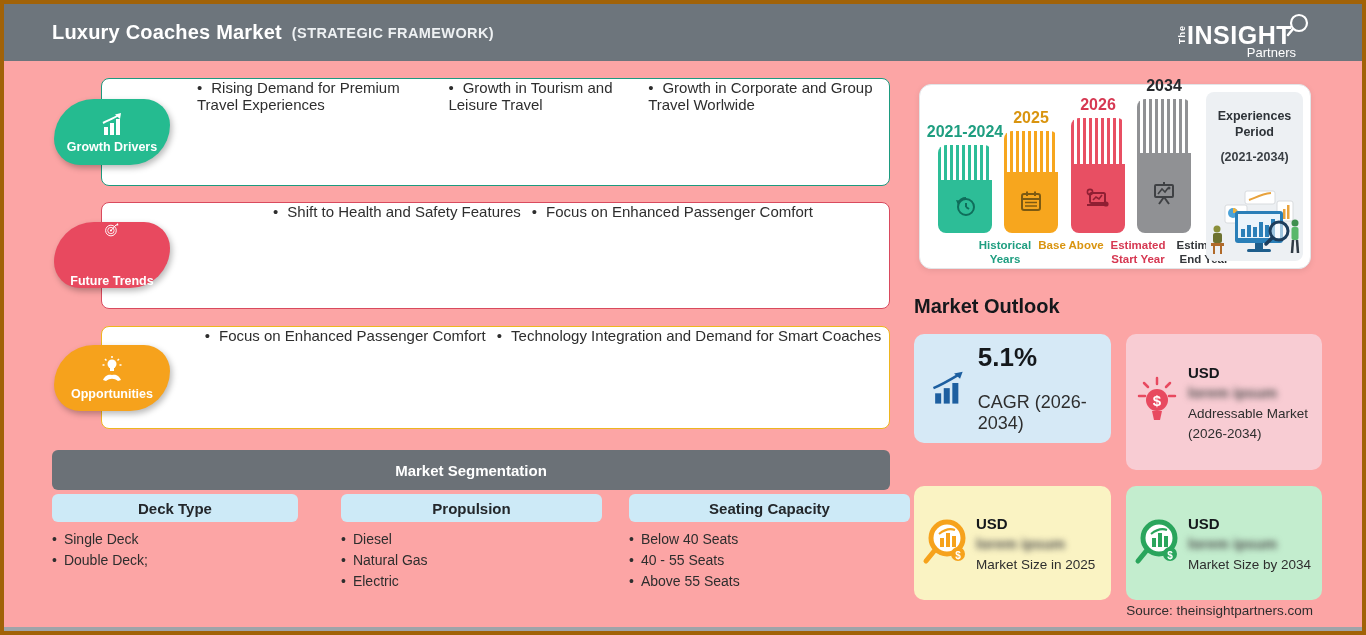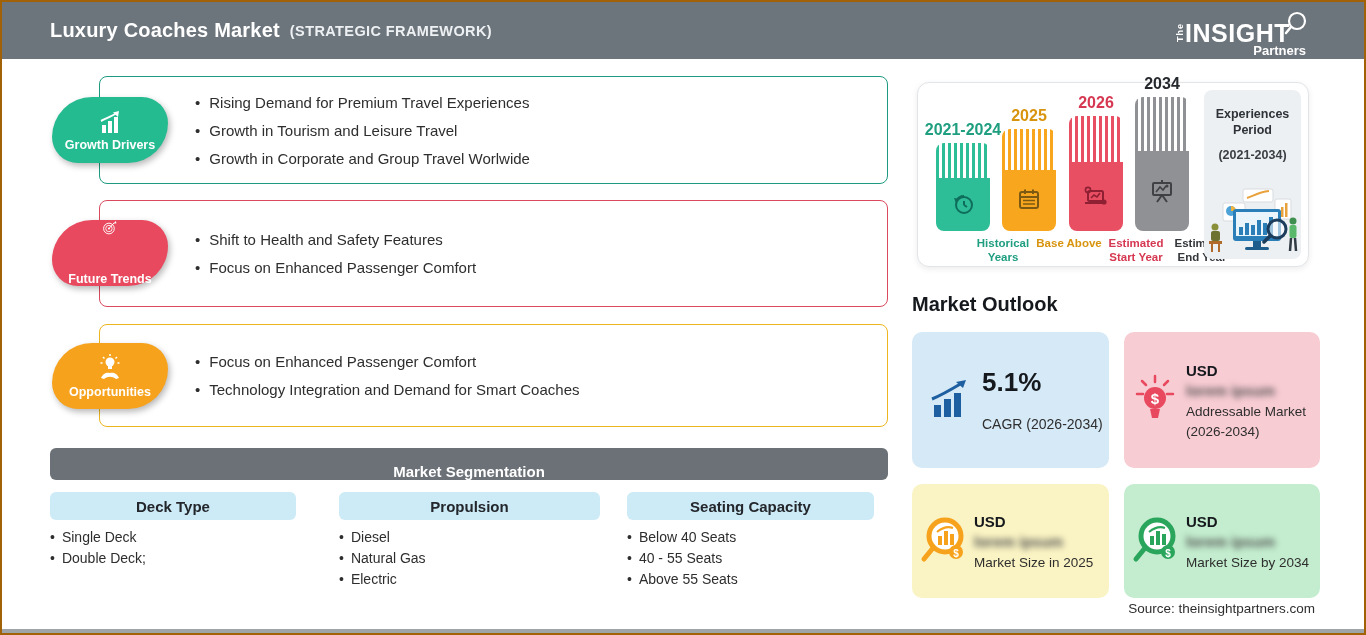--- a/index.html
+++ b/index.html
@@ -1,65 +1,65 @@
 <!DOCTYPE html>
 <html><head>
 <meta charset="utf-8">
 <style>
   * { margin:0; padding:0; box-sizing:border-box; }
   body { background:#e9e9e9; font-family:"Liberation Sans", sans-serif; }
   .stage {
-    position:relative; width:1366px; height:635px; background:#ffffff;
-    overflow:hidden; border:2px solid #a16207; margin:0 auto;
+    position:relative; width:1366px; height:635px; background:#fca5a5;
+    overflow:hidden; border:4px solid #a16207; margin:0 auto;
   }
   
   .header {
     position:absolute; left:0; top:0; width:1366px; height:57px;
     background:#6d757c; display:flex; align-items:center;
   }
   .title-main { color:#ffffff; font-size:20px; font-weight:bold; margin-left:48px; letter-spacing:.2px; }
   .title-sub  { color:#eef1f3; font-size:14.5px; font-weight:bold; margin-left:10px; letter-spacing:.4px; }
   .logo { position:absolute; right:58px; top:8px; color:#fff; text-align:right; }
   .logo-row { display:flex; align-items:flex-end; }
   .logo-the { font-size:9px; font-weight:bold; writing-mode:vertical-rl; transform:rotate(180deg); letter-spacing:1px; margin-bottom:4px; }
   .logo-insight { font-size:25px; font-weight:bold; letter-spacing:.5px; line-height:1; }
   .logo-lens { margin-left:-6px; margin-bottom:10px; }
-  .logo-partners { font-size:13px; font-weight:bold; margin-top:-3px; margin-right:4px; }
+  .logo-partners { font-size:13px; font-weight:normal; margin-top:-3px; margin-right:16px; }
   
   .info-box { position:absolute; left:97px; width:789px; background:#fff; border-radius:8px; }
-  .info-box ul { list-style:none; height:100%; display:flex; flex-direction:column; justify-content:center; padding-left:95px; gap:11px; }
+  .info-box ul { list-style:none; height:100%; display:flex; flex-direction:row; justify-content:center; padding-left:95px; gap:11px; }
   .info-box li { font-size:15px; color:#2e2e2e; }
   .info-box li::before { content:"•"; margin-right:9px; color:#2e2e2e; }
   .box-drivers { top:74px; height:108px; border:1.5px solid #1d9a7f; }
   .box-trends  { top:198px; height:107px; border:1.5px solid #d94a5e; }
   .box-opps    { top:322px; height:103px; border:1.5px solid #edb61f; }
   .badge {
     position:absolute; left:50px; width:116px; height:66px;
     border-radius:40px 26px 40px 26px;
     display:flex; flex-direction:column; align-items:center; justify-content:center;
     color:#fff; box-shadow:2px 3px 6px rgba(0,0,0,.28);
   }
   .badge-label { font-size:12.5px; font-weight:bold; margin-top:1px; }
   .badge-drivers { top:95px;  background:#25bb90; }
   .badge-trends  { top:218px; background:#e8495f;gap:35px; }
   .badge-opps    { top:341px; background:#f6a21c; }
   
   .seg-bar {
-    position:absolute; left:48px; top:446px; width:838px; height:32px;
+    position:absolute; left:48px; top:446px; width:838px; height:40px;
     background:#6b7177; border-radius:6px; color:#fff; font-size:15px; font-weight:bold;
-    display:flex; align-items:flex-end; justify-content:center;
+    display:flex; align-items:center; justify-content:center;
   }
   .seg-head {
     position:absolute; top:490px; height:28px; background:#cdeaf7; border-radius:6px;
     display:flex; align-items:center; justify-content:center;
     font-size:15px; font-weight:bold; color:#23272b;
   }
   .seg-head-1 { left:48px;  width:246px; }
   .seg-head-2 { left:337px; width:261px; }
-  .seg-head-3 { left:625px; width:247px; }
+  .seg-head-3 { left:625px; width:281px; }
   .seg-list { position:absolute; top:525px; list-style:none; }
   .seg-list-1 { left:48px; }
   .seg-list-2 { left:337px; }
   .seg-list-3 { left:625px; }
   .seg-list li { font-size:14px; color:#2e2e2e; line-height:21px; }
   .seg-list li::before { content:"•"; margin-right:7px; }
   
   .timeline-card {
     position:absolute; left:915px; top:80px; width:392px; height:185px;
     background:#fff; border:1px solid #e2e5e8; border-radius:12px;
@@ -93,26 +93,26 @@
   .assessment {
     position:absolute; top:7px; right:7px; bottom:7px; width:97px;
     background:#edf0f3; border-radius:8px; text-align:center; padding-top:16px;
   }
   .assessment-title { font-size:12.5px; font-weight:bold; color:#2e3338; line-height:1.3; }
   .assessment-range { font-size:12.5px; font-weight:bold; color:#3a3f44; margin-top:9px; }
   .assessment-art { position:absolute; bottom:6px; left:3px; }
   
   .outlook-title { position:absolute; left:910px; top:291px; font-size:20px; font-weight:bold; color:#15181c; }
   .card { position:absolute; border-radius:10px; }
-  .card-cagr { left:910px;  top:330px; width:197px; height:136px; background:#d6e9f6; display:flex; align-items:center; padding-left:16px; }
+  .card-cagr { left:910px;  top:330px; width:197px; height:109px; background:#d6e9f6; display:flex; align-items:center; padding-left:16px; }
   .card-addr { left:1122px; top:330px; width:196px; height:136px; background:#f8ccd3; }
   .card-2025 { left:910px;  top:482px; width:197px; height:114px; background:#faf3c3; }
   .card-2034 { left:1122px; top:482px; width:196px; height:114px; background:#c3edce; }
   .cagr-value { font-size:26px; font-weight:bold; color:#15181c; line-height:1.1; }
-  .cagr-caption { font-size:14px; color:#2e2e2e; margin-top:20px; }
+  .cagr-caption { font-size:18px; color:#2e2e2e; margin-top:20px; }
   .card-cagr .txt { margin-left:10px; }
   .usd-card-inner { display:flex; height:100%; align-items:center; }
   .usd-icon-wrap { width:62px; display:flex; justify-content:center; flex-shrink:0; }
   .usd-txt { padding-top:4px; }
   .usd-heading { font-size:15px; font-weight:bold; color:#15181c; }
   .usd-blur { font-size:15px; font-weight:bold; color:#4f4f4f; filter:blur(3px); margin:3px 0; }
   .usd-caption { font-size:13.5px; color:#2e2e2e; line-height:1.5; }
   .source-line { position:absolute; top:599px; right:49px; font-size:13.5px; color:#2e2e2e; }
   .bottom-strip { position:absolute; left:0; right:0; bottom:0; height:4px; background:#9fa4a9; }
 </style>

